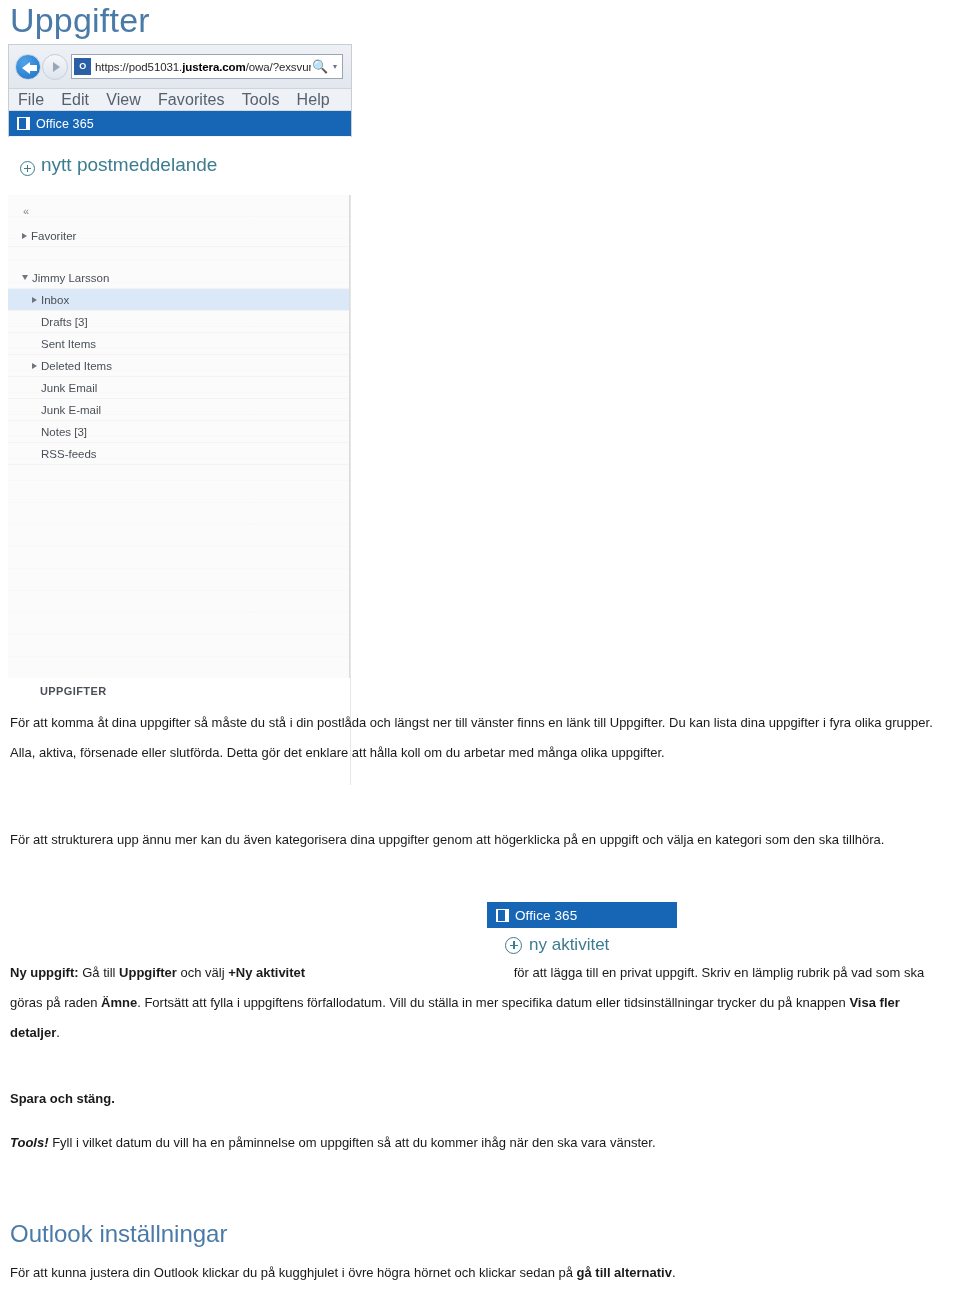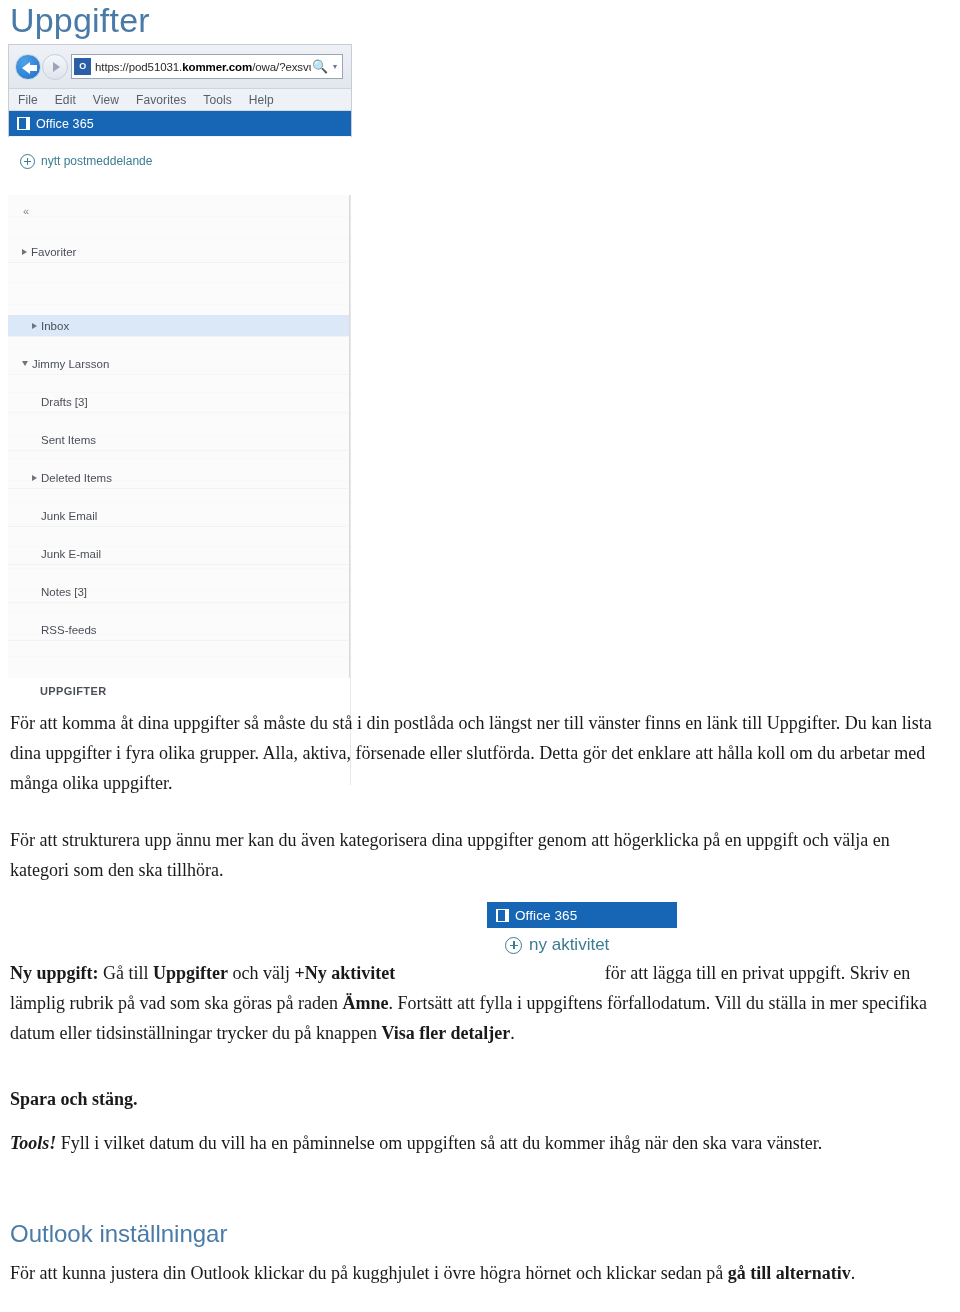--- a/index.html
+++ b/index.html
@@ -129,21 +129,21 @@
   }
   .menu-row {
     height: 22px;
     background: #eef1f6;
     display: flex;
     align-items: center;
     padding-left: 9px;
     border-bottom: 1px solid #d4d9e0;
   }
   .menu-row span {
-    font-size: 12px;
+    font-size: 16px;
     color: #55606e;
     margin-right: 17px;
     letter-spacing: 0.1px;
   }
   .o365-bar {
     height: 25px;
     background: #1666b5;
     display: flex;
     align-items: center;
     padding-left: 8px;
@@ -172,23 +172,23 @@
   .owa-body {
     position: relative;
     width: 344px;
     height: 555px;
     background: #ffffff;
   }
   .new-mail-link {
     position: absolute;
     left: 12px; top: 17px;
     display: flex;
-    align-items: flex-start;
+    align-items: flex-end;
     color: #3c7c90;
-    font-size: 12px;
+    font-size: 19px;
   }
   .plus-circle {
     width: 15px; height: 15px;
     border: 1.4px solid #3c7c90;
     border-radius: 50%;
     position: relative;
     margin-right: 6px;
     flex: 0 0 auto;
   }
   .plus-circle::before, .plus-circle::after {
@@ -219,21 +219,20 @@
     width: 100%;
   }
   .tree-row {
     position: relative;
     height: 22px;
     display: flex;
     align-items: center;
     font-size: 11.5px;
     color: #4a4f57;
     border-bottom: 1px solid #f3f3f4;
-    margin-top: 16px;
   }
   .tree-row .arrow {
     width: 0; height: 0;
     border-top: 3.5px solid transparent;
     border-bottom: 3.5px solid transparent;
     border-left: 5px solid #6e757e;
     margin-right: 4px;
     flex: 0 0 auto;
   }
   .tree-row .arrow.down {
@@ -280,24 +279,23 @@
     left: 342px; top: 58px;
     width: 1px; height: 590px;
     background: #e6e6e6;
   }
 
   
   .doc-text {
     position: absolute;
     left: 10px;
     width: 940px;
-    font-size: 18px;
+    font-size: 13px;
     line-height: 30px;
     color: #1a1a1a;
-    font-family: Liberation Serif, serif;
   }
   .doc-text b { font-weight: bold; }
   .doc-text i { font-style: italic; font-weight: bold; }
 
   #para1 { top: 708px; }
   #para2 { top: 825px; }
   #para3 { top: 958px; }
   #para5 { top: 1084px; }
   #para6 { top: 1128px; }
 
@@ -351,21 +349,21 @@
 
 <div class="owa-shot">
 
   <div class="browser-chrome">
 
     <div class="nav-row">
       <div class="nav-back"></div>
       <div class="nav-fwd"></div>
       <div class="address-bar">
         <div class="owa-favicon">O</div>
-        <div class="url-text"><span>https://pod51031.</span><b>kommer.com</b><span>/owa/?exsvurl=1&amp;</span></div>
+        <div class="url-text"><span>https://pod51031.</span><b>justera.com</b><span>/owa/?exsvurl=1&amp;</span></div>
         <div class="addr-search">🔍</div>
         <div class="addr-caret">▾</div>
       </div>
     </div>
 
     <div class="menu-row">
       <span>File</span>
       <span>Edit</span>
       <span>View</span>
       <span>Favorites</span>
@@ -390,27 +388,27 @@
     <div class="nav-pane">
       <div class="pane-filler"></div>
       <div class="collapse-chev">«</div>
 
       <div class="tree">
         <div class="tree-row lvl0">
           <span class="arrow"></span>
           <span>Favoriter</span>
         </div>
         <div class="tree-row gap"></div>
+        <div class="tree-row lvl0">
+          <span class="arrow down"></span>
+          <span>Jimmy Larsson</span>
+        </div>
         <div class="tree-row lvl1 selected">
           <span class="arrow"></span>
           <span>Inbox</span>
-        </div>
-        <div class="tree-row lvl0">
-          <span class="arrow down"></span>
-          <span>Jimmy Larsson</span>
         </div>
         <div class="tree-row lvl1">
           <span class="arrow none"></span>
           <span>Drafts [3]</span>
         </div>
         <div class="tree-row lvl1">
           <span class="arrow none"></span>
           <span>Sent Items</span>
         </div>
         <div class="tree-row lvl1">

